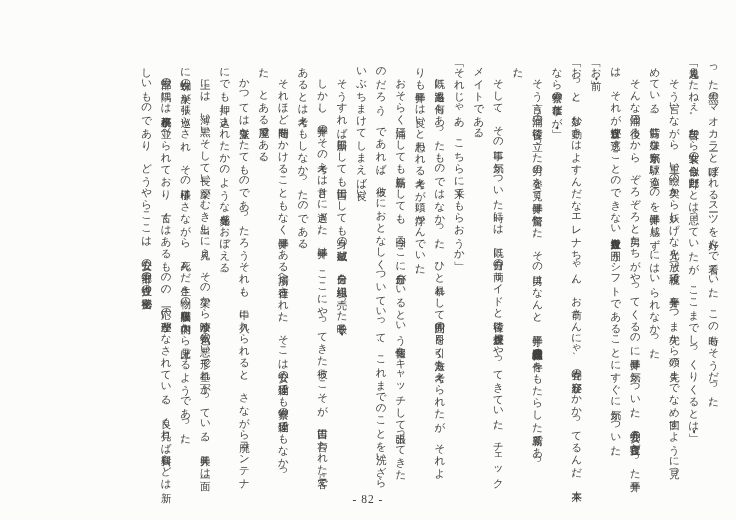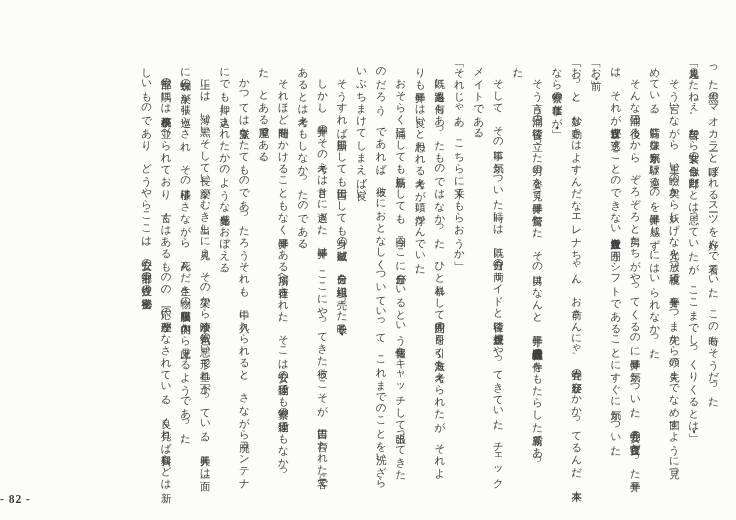--- a/index.html
+++ b/index.html
@@ -38,24 +38,23 @@
     padding: 0;
   }
   .text-area p.indent {
     text-indent: 1em;
   }
   .page-number {
     position: absolute;
     left: 0;
     right: 0;
     bottom: 15px;
-    text-align: left;
+    text-align: center;
     font-size: 11.5px;
     letter-spacing: 1px;
-    font-weight: bold;
   }
 </style>
 </head>
 <body>
 
 <div class="page">
   <div class="text-area">
       <p>った黒のマオカラーと呼ばれるスーツを好んで着ていた。この時もそうだった。</p>
       <p>「見違えたねぇ。普段から女装の似合う野郎だとは思っていたが、ここまでしっくりくるとは・・・」</p>
       <p class="indent">そう言いながら、重い瞼の奥から妖しげな光を放つ視線で、平井をつま先から頭の先までなめ回すように見つめている。背筋に嫌な寒気が駆け巡るのを平井は感じずにはいられなかった。</p>

